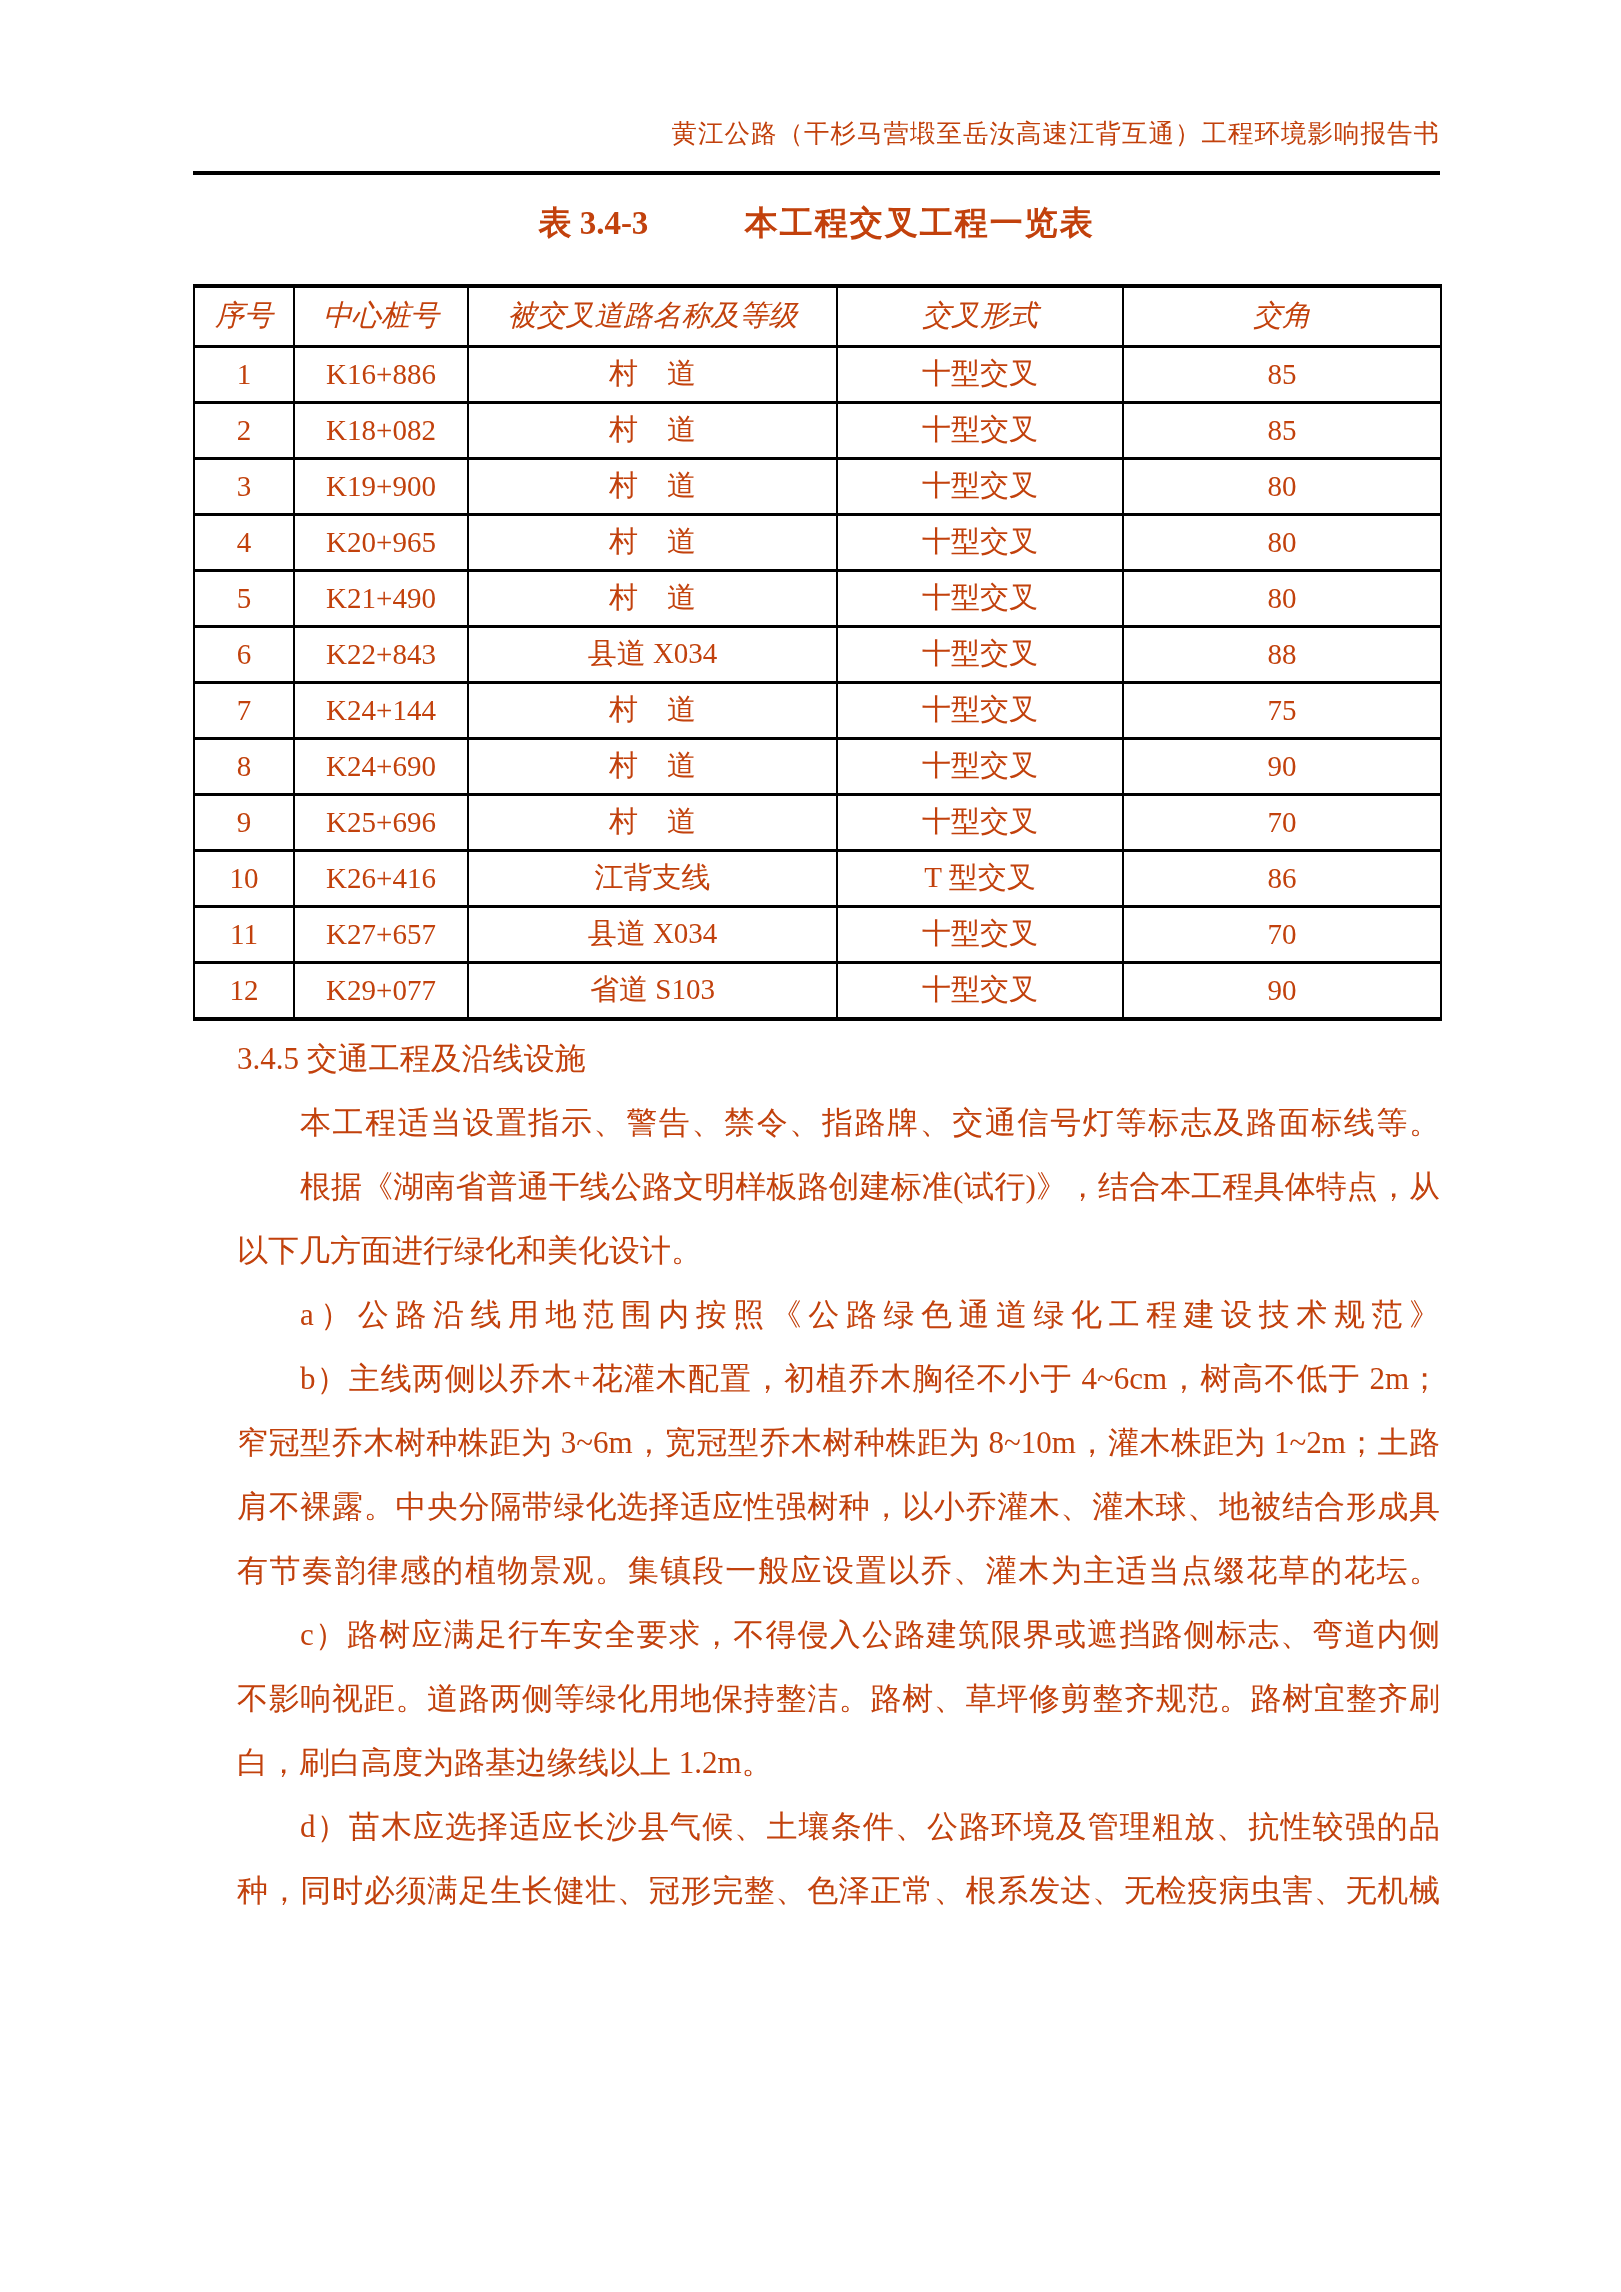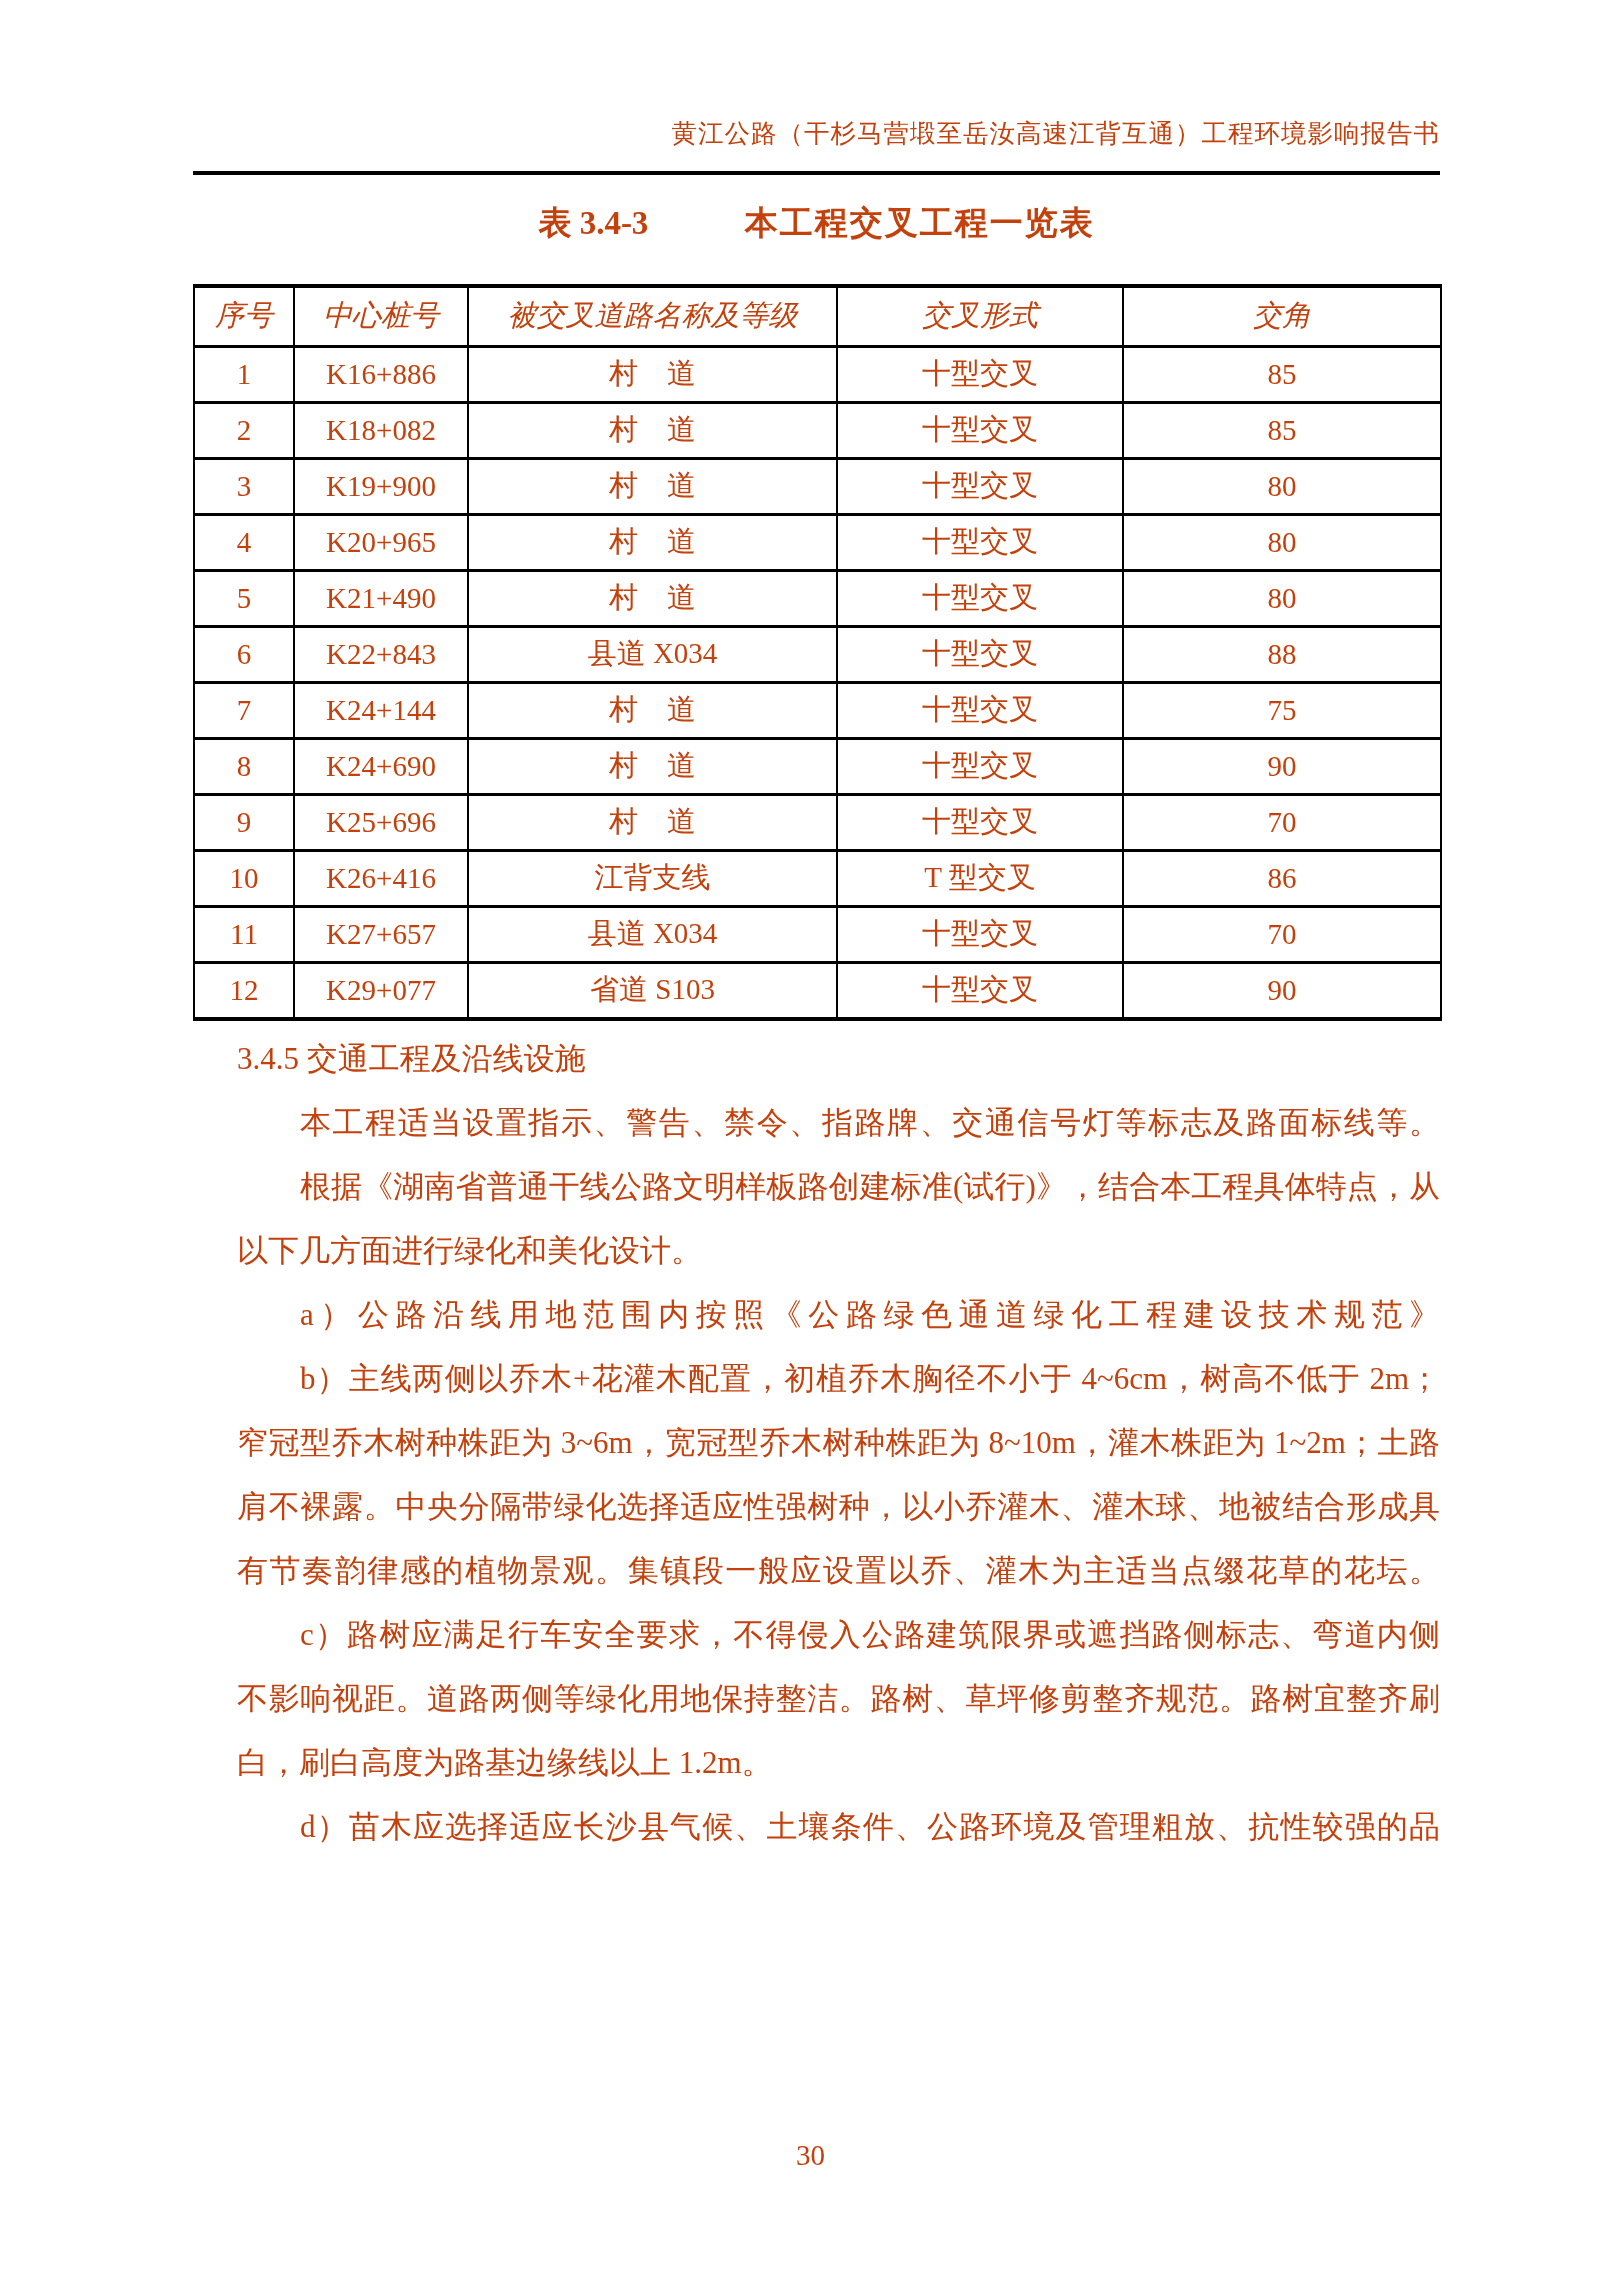--- a/index.html
+++ b/index.html
@@ -204,19 +204,19 @@
       <div class="line t">以下几方面进行绿化和美化设计。</div>
       <div class="line t ind st">a）公路沿线用地范围内按照《公路绿色通道绿化工程建设技术规范》</div>
       <div class="line t ind st">b）主线两侧以乔木+花灌木配置，初植乔木胸径不小于 4~6cm，树高不低于 2m；</div>
       <div class="line t st">窄冠型乔木树种株距为 3~6m，宽冠型乔木树种株距为 8~10m，灌木株距为 1~2m；土路</div>
       <div class="line t st">肩不裸露。中央分隔带绿化选择适应性强树种，以小乔灌木、灌木球、地被结合形成具</div>
       <div class="line t st">有节奏韵律感的植物景观。集镇段一般应设置以乔、灌木为主适当点缀花草的花坛。</div>
       <div class="line t ind st">c）路树应满足行车安全要求，不得侵入公路建筑限界或遮挡路侧标志、弯道内侧</div>
       <div class="line t st">不影响视距。道路两侧等绿化用地保持整洁。路树、草坪修剪整齐规范。路树宜整齐刷</div>
       <div class="line t">白，刷白高度为路基边缘线以上 1.2m。</div>
       <div class="line t ind st">d）苗木应选择适应长沙县气候、土壤条件、公路环境及管理粗放、抗性较强的品</div>
+      <div class="line t st">种，同时必须满足生长健壮、冠形完整、色泽正常、根系发达、无检疫病虫害、无机械</div>
     </div>
 
   </div>
 
-  <div class="footer">30</div>
 </div>
 
 
 </body></html>

